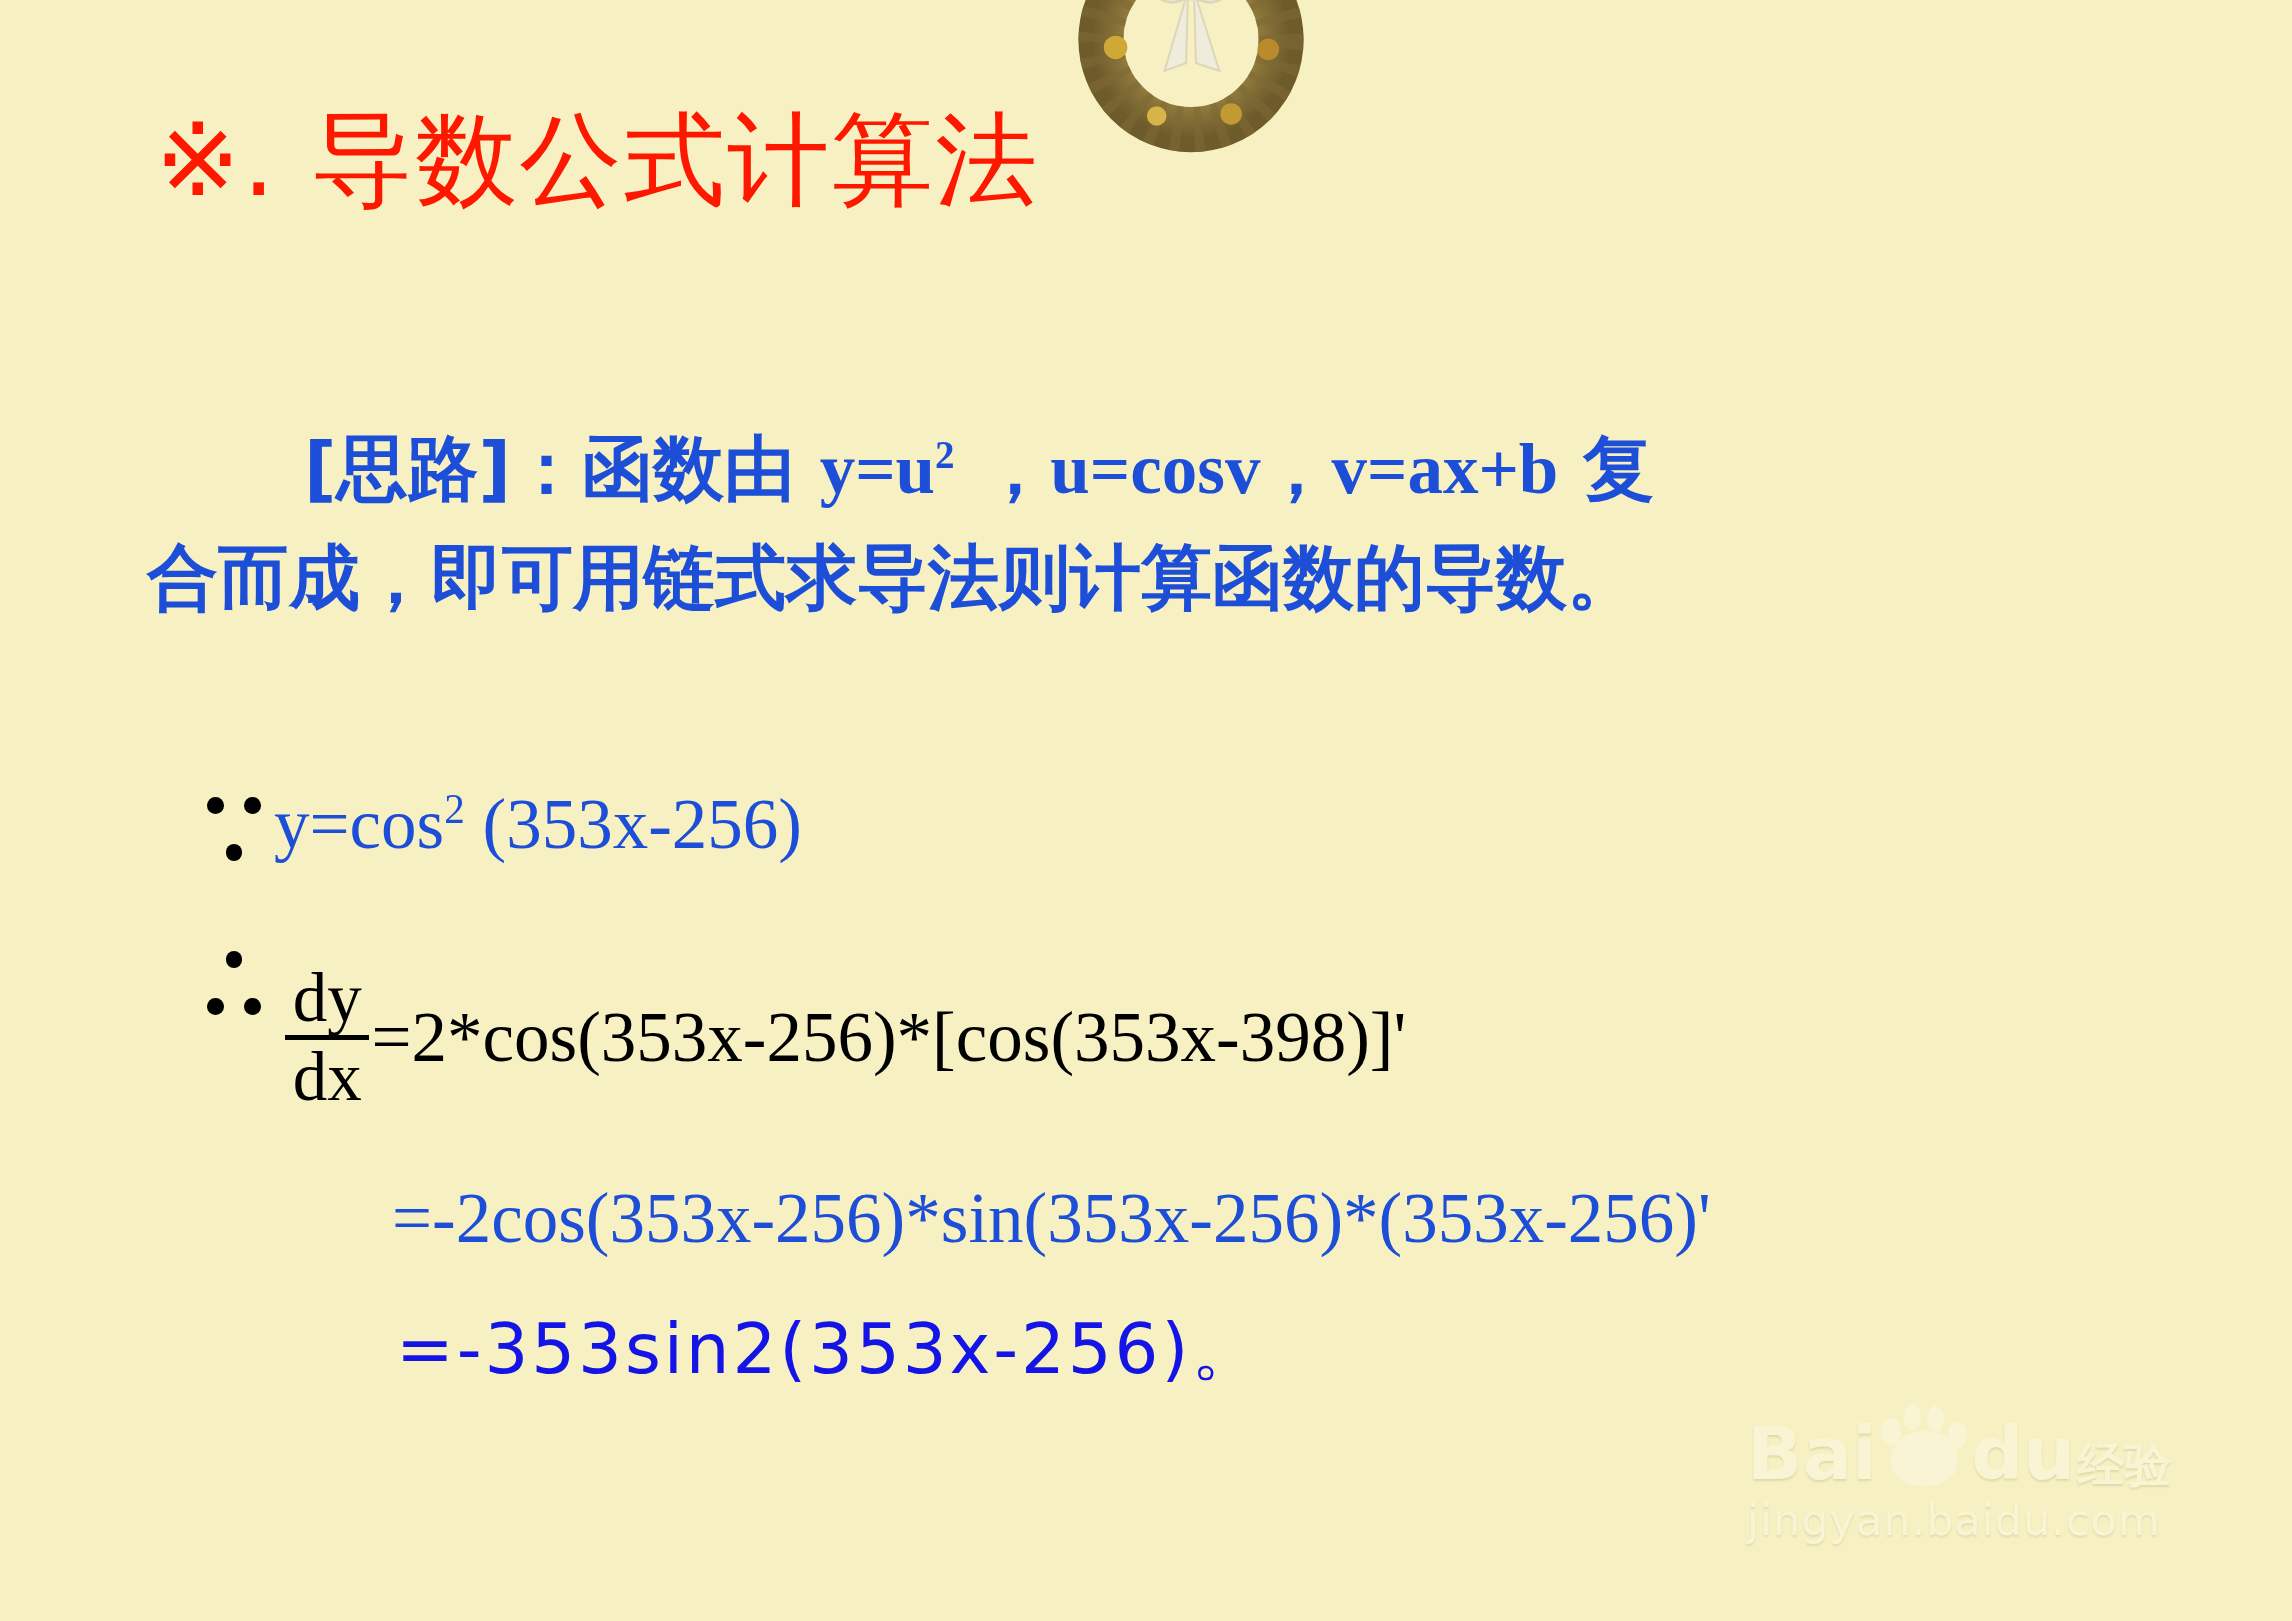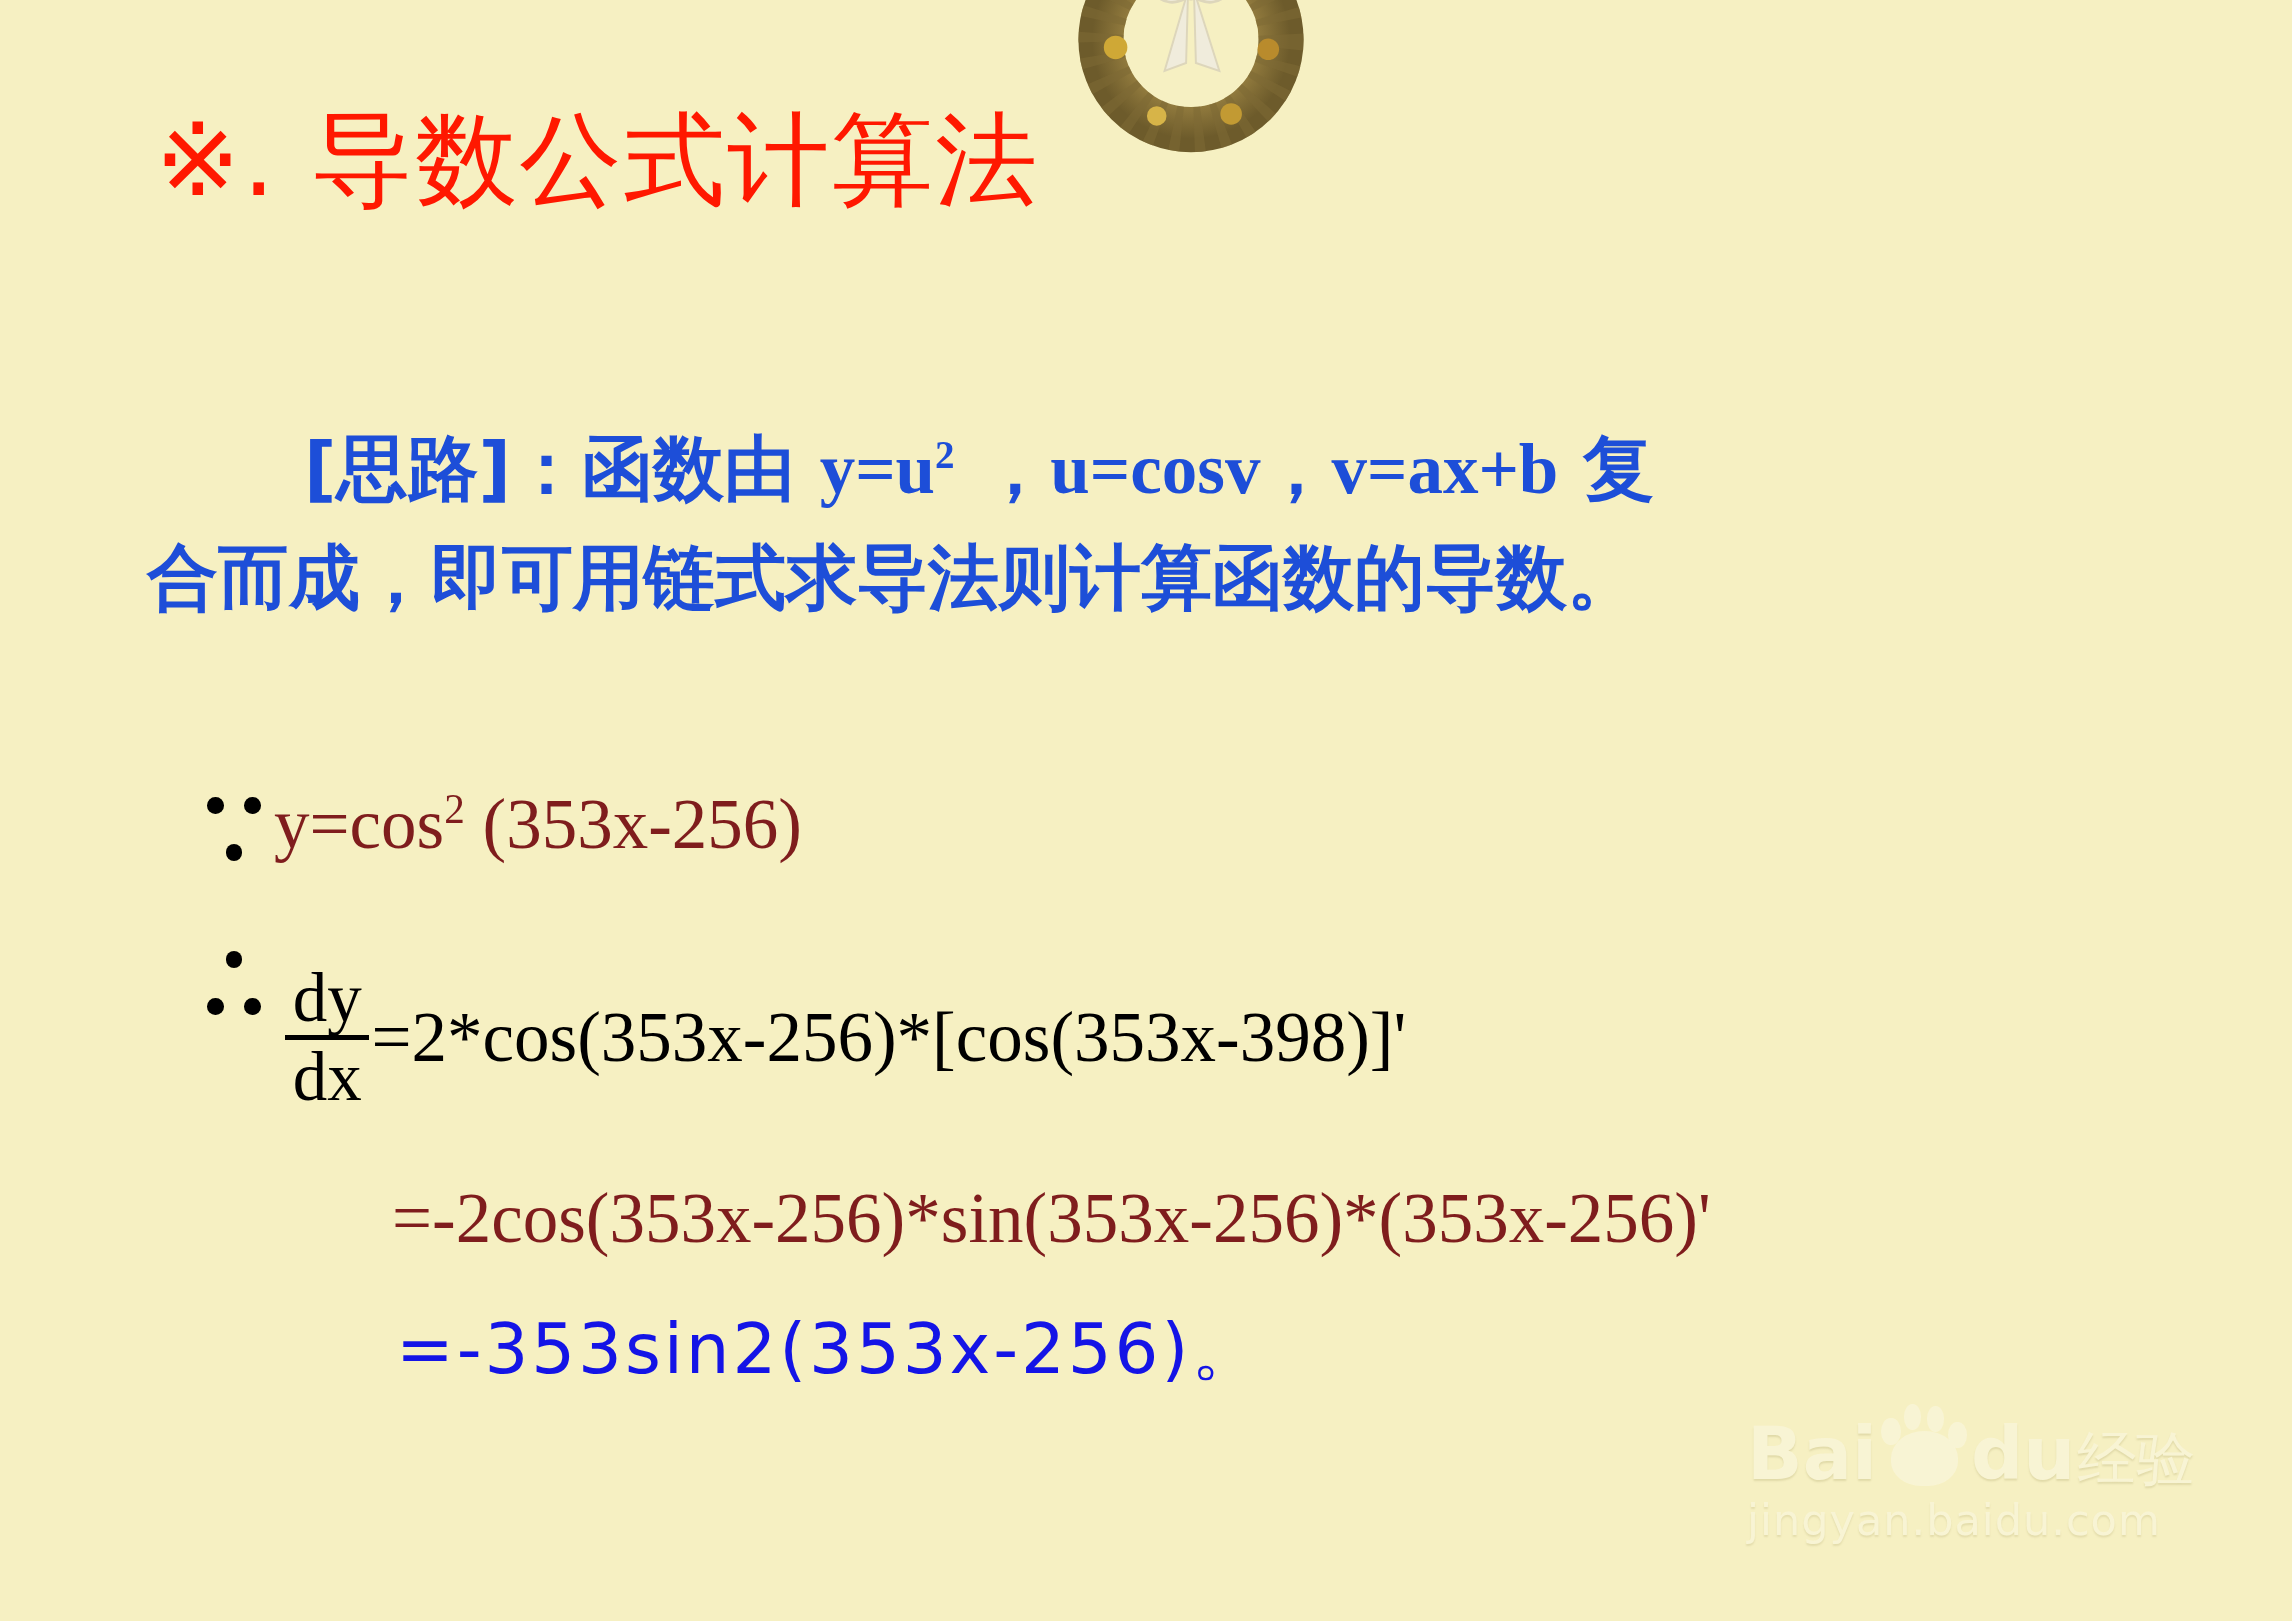--- a/index.html
+++ b/index.html
@@ -55,21 +55,21 @@
     line-height: 1.53;
     font-family: "Liberation Serif", serif;
     letter-spacing: 0px;
   }
   .idea-block .indent { display: inline-block; width: 157px; }
   .idea-block .cjk { font-family: "DejaVu Sans", "Liberation Sans", sans-serif; font-weight: 700; }
   .idea-block sup { font-size: 0.55em; vertical-align: super; line-height: 0; }
 
   .math-line {
     position: absolute;
-    color: #7f1d1d;
+    color: #1d4ed8;
     font-family: "Liberation Serif", serif;
     font-size: 71px;
     font-weight: 400;
     white-space: nowrap;
     text-align: center;
   }
   .math-line sup { font-size: 0.58em; vertical-align: super; line-height: 0; }
 
   .m1 { left: 201px; top: 784px; }
   .m3 { left: 392px; top: 1178px; }
@@ -166,22 +166,22 @@
     position: absolute;
     background: #fbf8e4;
     border-radius: 50%;
   }
   .wm-paw .big {
     left: 11.8px; top: 27.4px; width: 67px; height: 55px;
     border-radius: 50% 50% 45% 45%;
   }
   .wm-cn {
     font-family: "DejaVu Sans", "Liberation Sans", sans-serif;
-    font-size: 59px;
-    font-weight: normal;
+    font-size: 47px;
+    font-weight: bold;
     color: #fbf8e4;
     text-shadow: 0 2px 2px rgba(160,150,90,.45);
     line-height: 1;
   }
   .wm-url {
     font-family: "DejaVu Sans", "Liberation Sans", sans-serif;
     font-size: 43px;
     color: #fbf8e4;
     text-shadow: 0 2px 2px rgba(160,150,90,.4);
     margin-top: 7px;

